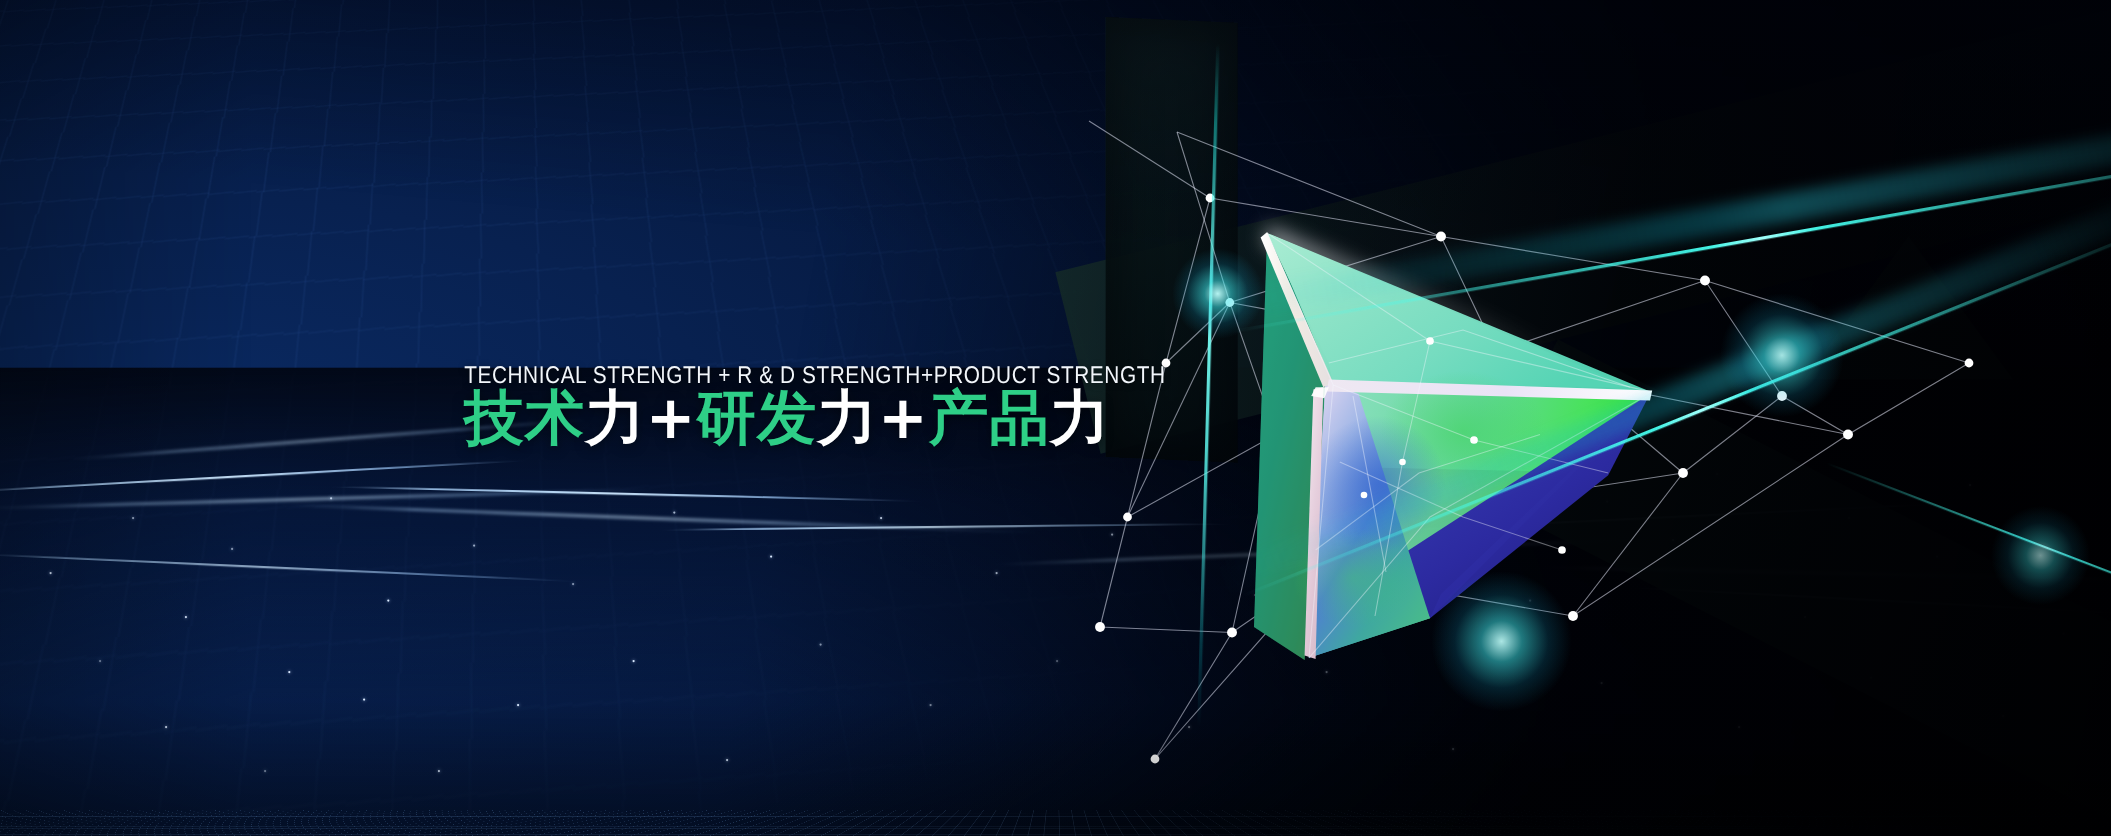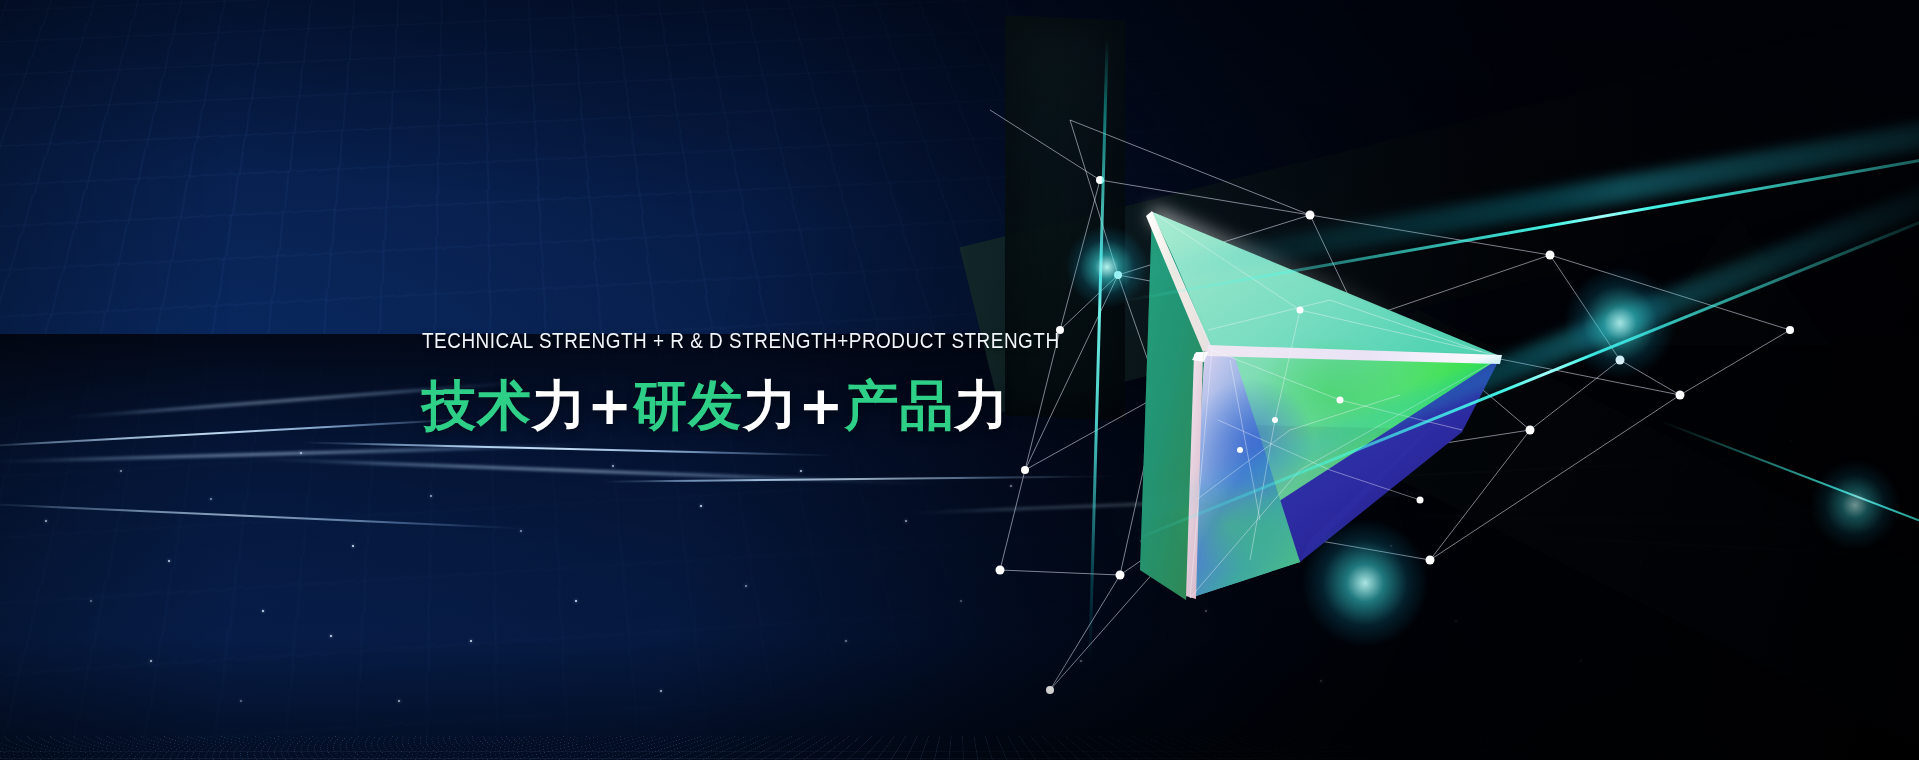--- a/index.html
+++ b/index.html
@@ -164,21 +164,21 @@
     font-size:22px;
     line-height:1;
     letter-spacing:.6px;
     color:#f2f6fb;
     white-space:nowrap;
     transform:scaleX(.86);
     transform-origin:0 50%;
     text-shadow:0 1px 6px rgba(0,0,0,.55);
   }
   .headline{
-    margin-top:26px;
+    margin-top:0;
     font-family:"DejaVu Sans","Liberation Sans", sans-serif;
     font-size:54px;
     font-weight:700;
     line-height:1.05;
     letter-spacing:1px;
     white-space:nowrap;
     text-shadow:0 2px 10px rgba(0,0,0,.5);
   }
   .headline .g{ color:#2ecf87; }
   .headline .w{ color:#ffffff; }

